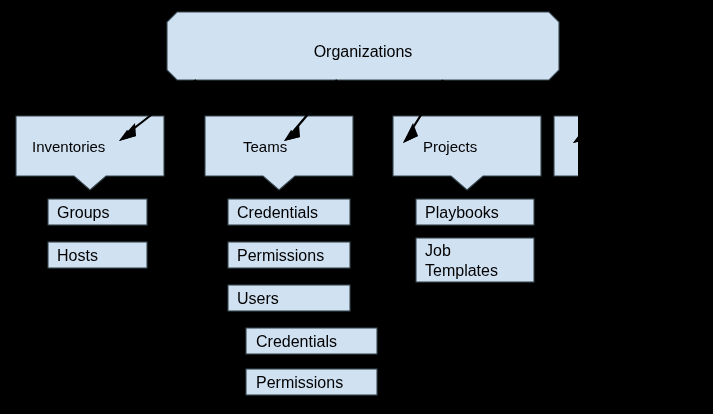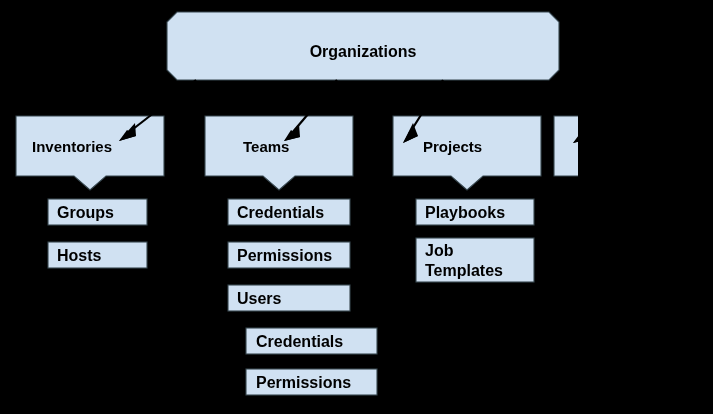--- a/index.html
+++ b/index.html
@@ -7,21 +7,20 @@
     padding: 0;
     background: #000000;
   }
   #canvas {
     position: relative;
     width: 578px;
     height: 414px;
     background: #000000;
     overflow: hidden;
     font-family: "Liberation Sans", sans-serif;
-    font-weight: bold;
   }
   #diagram-svg {
     position: absolute;
     top: 0;
     left: 0;
     width: 713px;
     height: 414px;
     display: block;
   }
   .node-text {

